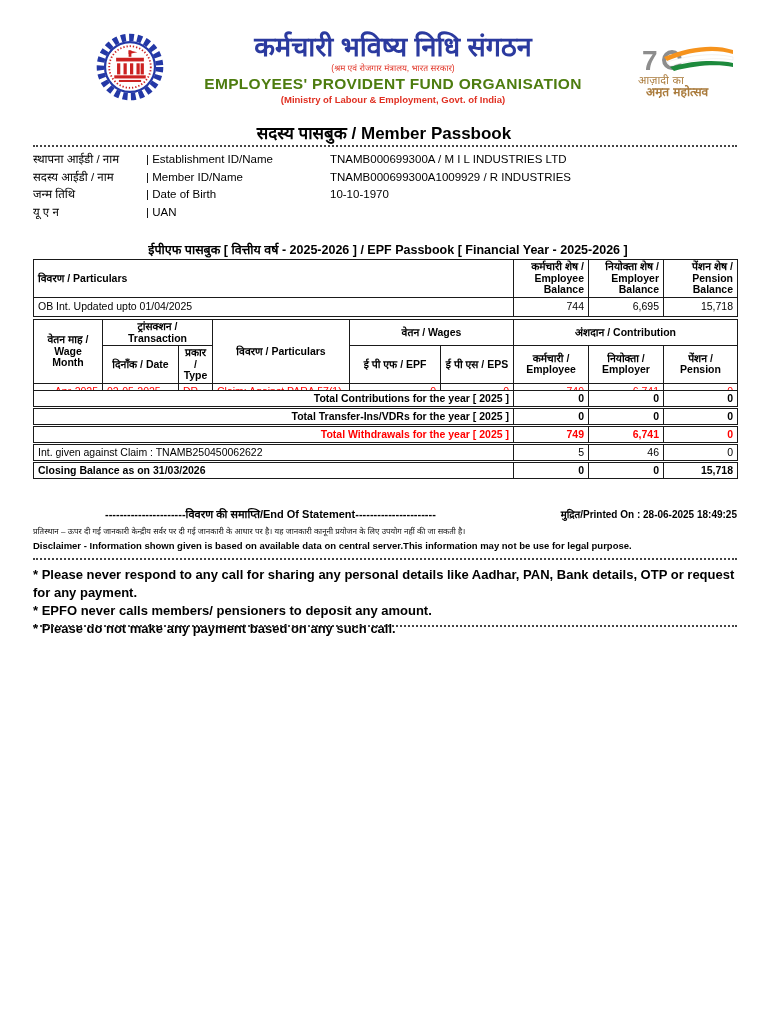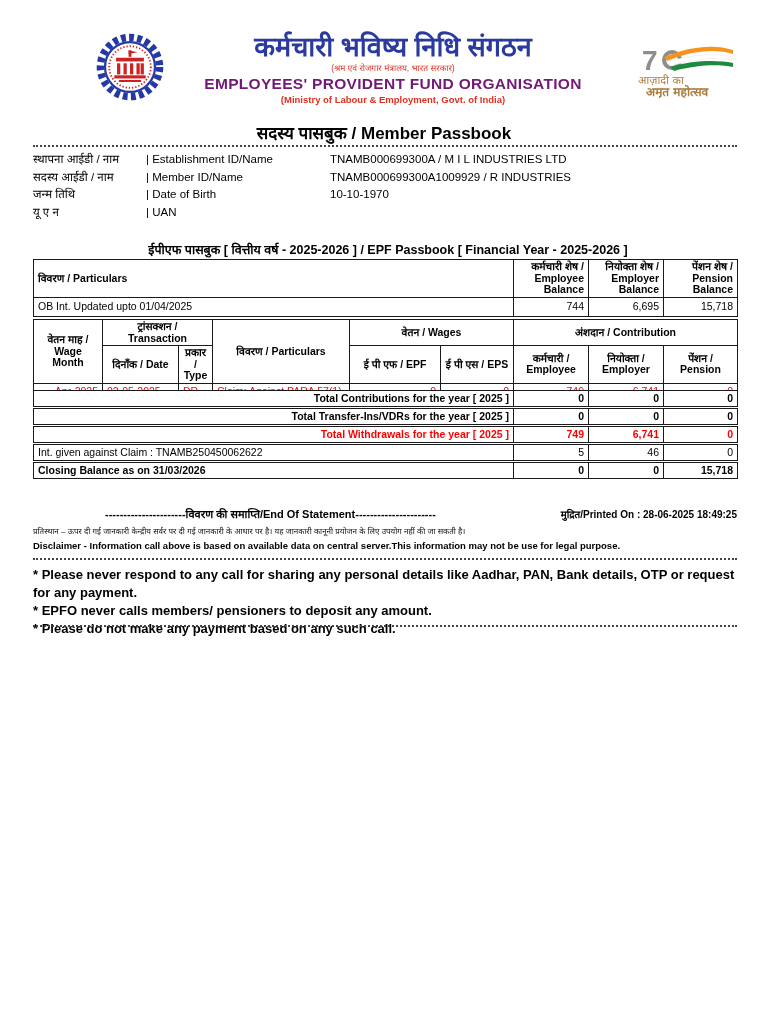--- a/index.html
+++ b/index.html
@@ -4,21 +4,21 @@
 <style>
   * { margin:0; padding:0; box-sizing:border-box; }
   body { background:#e8e8e8; font-family:"Liberation Sans","DejaVu Sans",sans-serif; }
   .page { position:relative; width:768px; height:1024px; background:#ffffff; margin:0 auto; overflow:hidden; color:#000; }
 
   
   .epfo-logo { position:absolute; left:93px; top:30px; }
   .head-center { position:absolute; left:168px; top:32px; width:450px; text-align:center; }
   .h-hindi   { font-size:27px; font-weight:bold; color:#2b3a9f; line-height:30px; }
   .h-hindi-sub { font-size:8.5px; color:#e03022; line-height:10px; margin-top:1px; }
-  .h-eng     { font-size:15.5px; font-weight:bold; color:#701a75; line-height:17px; margin-top:2px; letter-spacing:.3px; }
+  .h-eng     { font-size:15.5px; font-weight:bold; color:#4d7c0f; line-height:17px; margin-top:2px; letter-spacing:.3px; }
   .h-eng-sub { font-size:9.5px; font-weight:bold; color:#e03022; line-height:11px; margin-top:2px; }
   .azadi { position:absolute; left:620px; top:40px; }
 
   
   .doc-title { position:absolute; top:121px; left:0; width:100%; text-align:center; font-size:17px; font-weight:bold; }
   .dotline { position:absolute; left:33px; width:704px; border-top:2px dotted #444; height:0; }
   .dl1 { top:145px; } .dl2 { top:558px; } .dl3 { top:625px; }
 
   
   .minfo { position:absolute; left:33px; top:151px; width:704px; font-size:11.5px; }
@@ -277,21 +277,21 @@
       <td class="r bold">0</td>
       <td class="r bold">0</td>
       <td class="r bold">15,718</td>
     </tr>
   </tbody>
     </table>
 
   <div class="end-line">----------------------विवरण की समाप्ति/End Of Statement----------------------</div>
   <div class="printed-on">मुद्रित/Printed On : 28-06-2025 18:49:25</div>
   <div class="disc-hi">प्रतिस्थान – ऊपर दी गई जानकारी केन्द्रीय सर्वर पर दी गई जानकारी के आधार पर है। यह जानकारी कानूनी प्रयोजन के लिए उपयोग नहीं की जा सकती है।</div>
-  <div class="disc-en">Disclaimer - Information call above is based on available data on central server.This information may not be use for legal purpose.</div>
+  <div class="disc-en">Disclaimer - Information shown given is based on available data on central server.This information may not be use for legal purpose.</div>
 
   <div class="dotline dl2"></div>
   <div class="warnings">
     <div>* Please never respond to any call for sharing any personal details like Aadhar, PAN, Bank details, OTP or request for any payment.</div>
     <div>* EPFO never calls members/ pensioners to deposit any amount.</div>
     <div>* Please do not make any payment based on any such call.</div>
   </div>
   <div class="dotline dl3"></div>
 
 </div>

